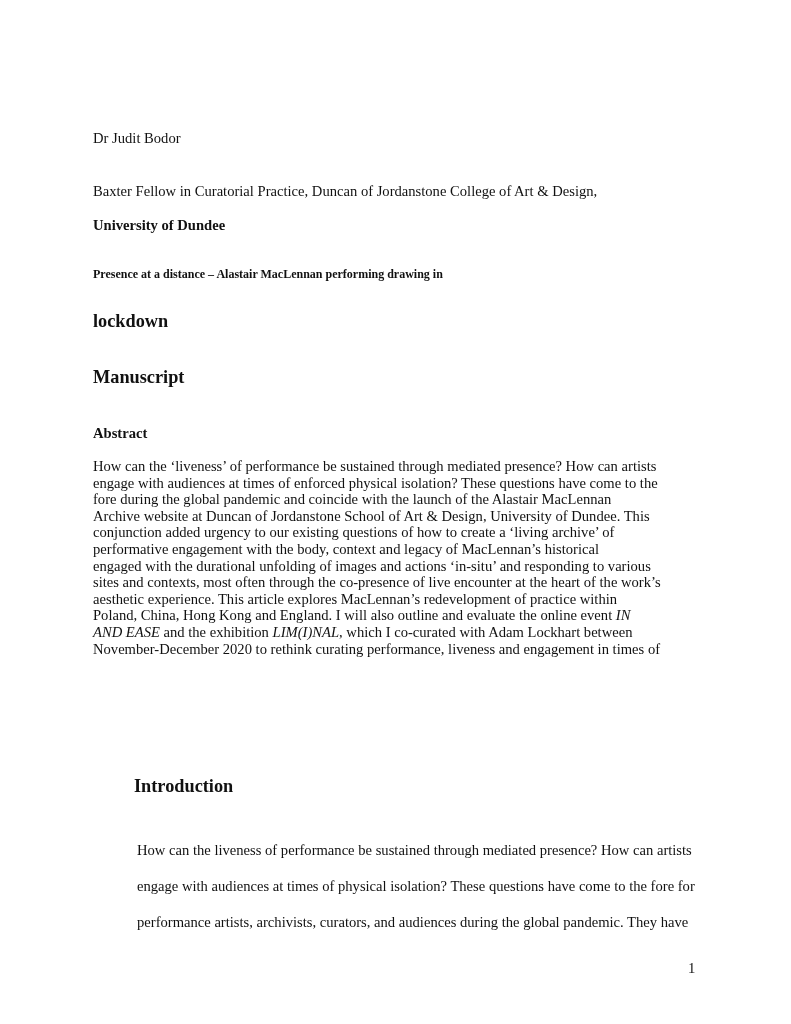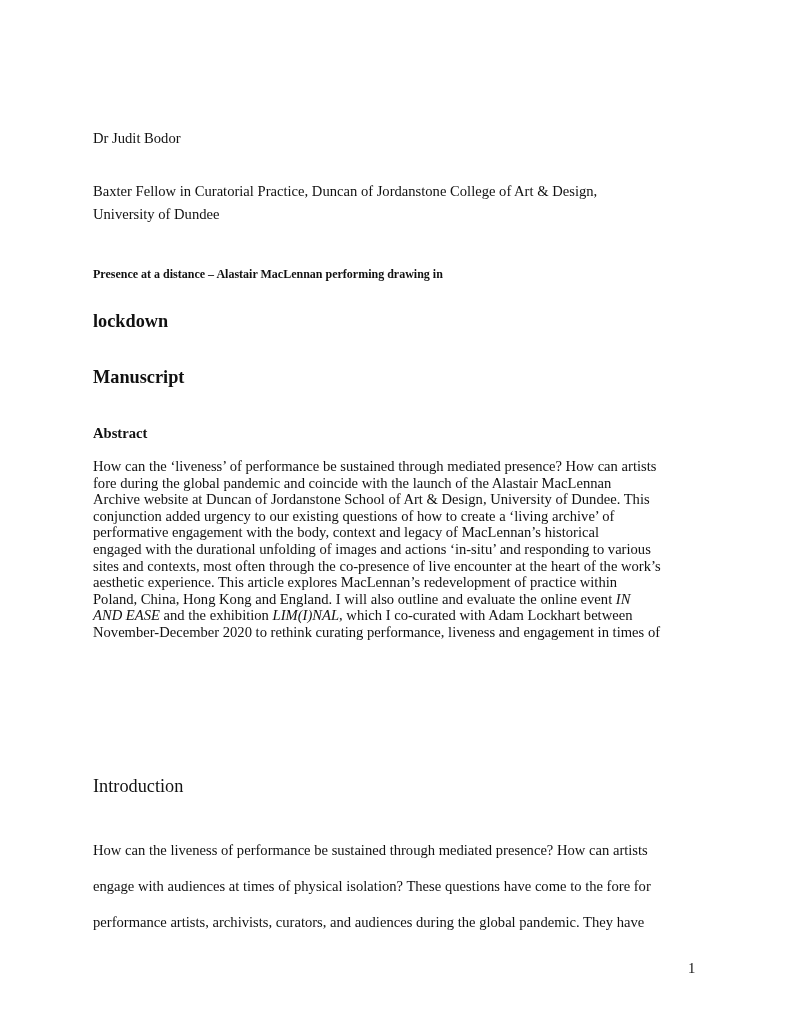--- a/index.html
+++ b/index.html
@@ -5,30 +5,30 @@
   html, body { margin: 0; padding: 0; background: #ffffff; }
   body {
     width: 791px; height: 1024px; position: relative; overflow: hidden;
     font-family: "Liberation Serif", serif; color: #111111;
   }
   .page { position: absolute; left: 0; top: 0; width: 641px; height: 1024px; background: #fff; }
   .abs { position: absolute; left: 93px; white-space: nowrap; }
   .reg { font-size: 14.6px; }
   .author { top: 130px; }
   .aff1 { top: 183px; }
-  .aff2 { top: 206px; }
+  .aff2 { top: 217px; font-weight: bold; }
   .title1 { top: 267px; font-size: 12px; font-weight: bold; }
   .title2 { top: 311px; font-size: 18.3px; font-weight: bold; }
   .manuscript { top: 367px; font-size: 18.3px; font-weight: bold; }
   .abstract-heading { top: 425px; font-size: 14.6px; font-weight: bold; }
   .abstract-body { position: absolute; left: 93px; top: 458px; width: 620px; font-size: 14.6px; line-height: 16.6px; }
   .abstract-body .ln { display: block; white-space: nowrap; }
-  .intro-heading { top: 776px; font-size: 18.3px; font-weight: normal; }
+  .intro-heading { top: 776px; font-size: 18.3px; font-weight: bold; margin-left: 41px; }
   .intro-body { position: absolute; left: 93px; top: 832px; width: 620px; font-size: 14.6px; line-height: 36px; }
-  .intro-body .ln { display: block; white-space: nowrap; }
+  .intro-body .ln { display: block; white-space: nowrap; margin-left: 44px; }
   .page-number { position: absolute; top: 960px; left: 688px; font-size: 14.6px; }
   i { font-style: italic; }
 </style>
 </head>
 <body>
 
 <div class="page">
 
   <div class="abs reg author">Dr Judit Bodor</div>
   <div class="abs reg aff1">Baxter Fellow in Curatorial Practice, Duncan of Jordanstone College of Art &amp; Design,</div>
@@ -36,20 +36,21 @@
 
   <div class="abs title1">Presence at a distance – Alastair MacLennan performing drawing in</div>
   <div class="abs title2">lockdown</div>
 
   <div class="abs manuscript">Manuscript</div>
 
   <div class="abs abstract-heading">Abstract</div>
 
   <div class="abstract-body">
     <span class="ln">How can the ‘liveness’ of performance be sustained through mediated presence? How can artists</span>
+    <span class="ln">engage with audiences at times of enforced physical isolation? These questions have come to the</span>
     <span class="ln">fore during the global pandemic and coincide with the launch of the Alastair MacLennan</span>
     <span class="ln">Archive website at Duncan of Jordanstone School of Art &amp; Design, University of Dundee. This</span>
     <span class="ln">conjunction added urgency to our existing questions of how to create a ‘living archive’ of</span>
     <span class="ln">performative engagement with the body, context and legacy of MacLennan’s historical</span>
     <span class="ln">engaged with the durational unfolding of images and actions ‘in-situ’ and responding to various</span>
     <span class="ln">sites and contexts, most often through the co-presence of live encounter at the heart of the work’s</span>
     <span class="ln">aesthetic experience. This article explores MacLennan’s redevelopment of practice within</span>
     <span class="ln"><span>Poland, China, Hong Kong and England. I will also outline and evaluate the online event </span><i>IN</i></span>
     <span class="ln"><i>AND EASE</i><span> and the exhibition </span><i>LIM(I)NAL</i><span>, which I co-curated with Adam Lockhart between</span></span>
     <span class="ln">November-December 2020 to rethink curating performance, liveness and engagement in times of</span>

